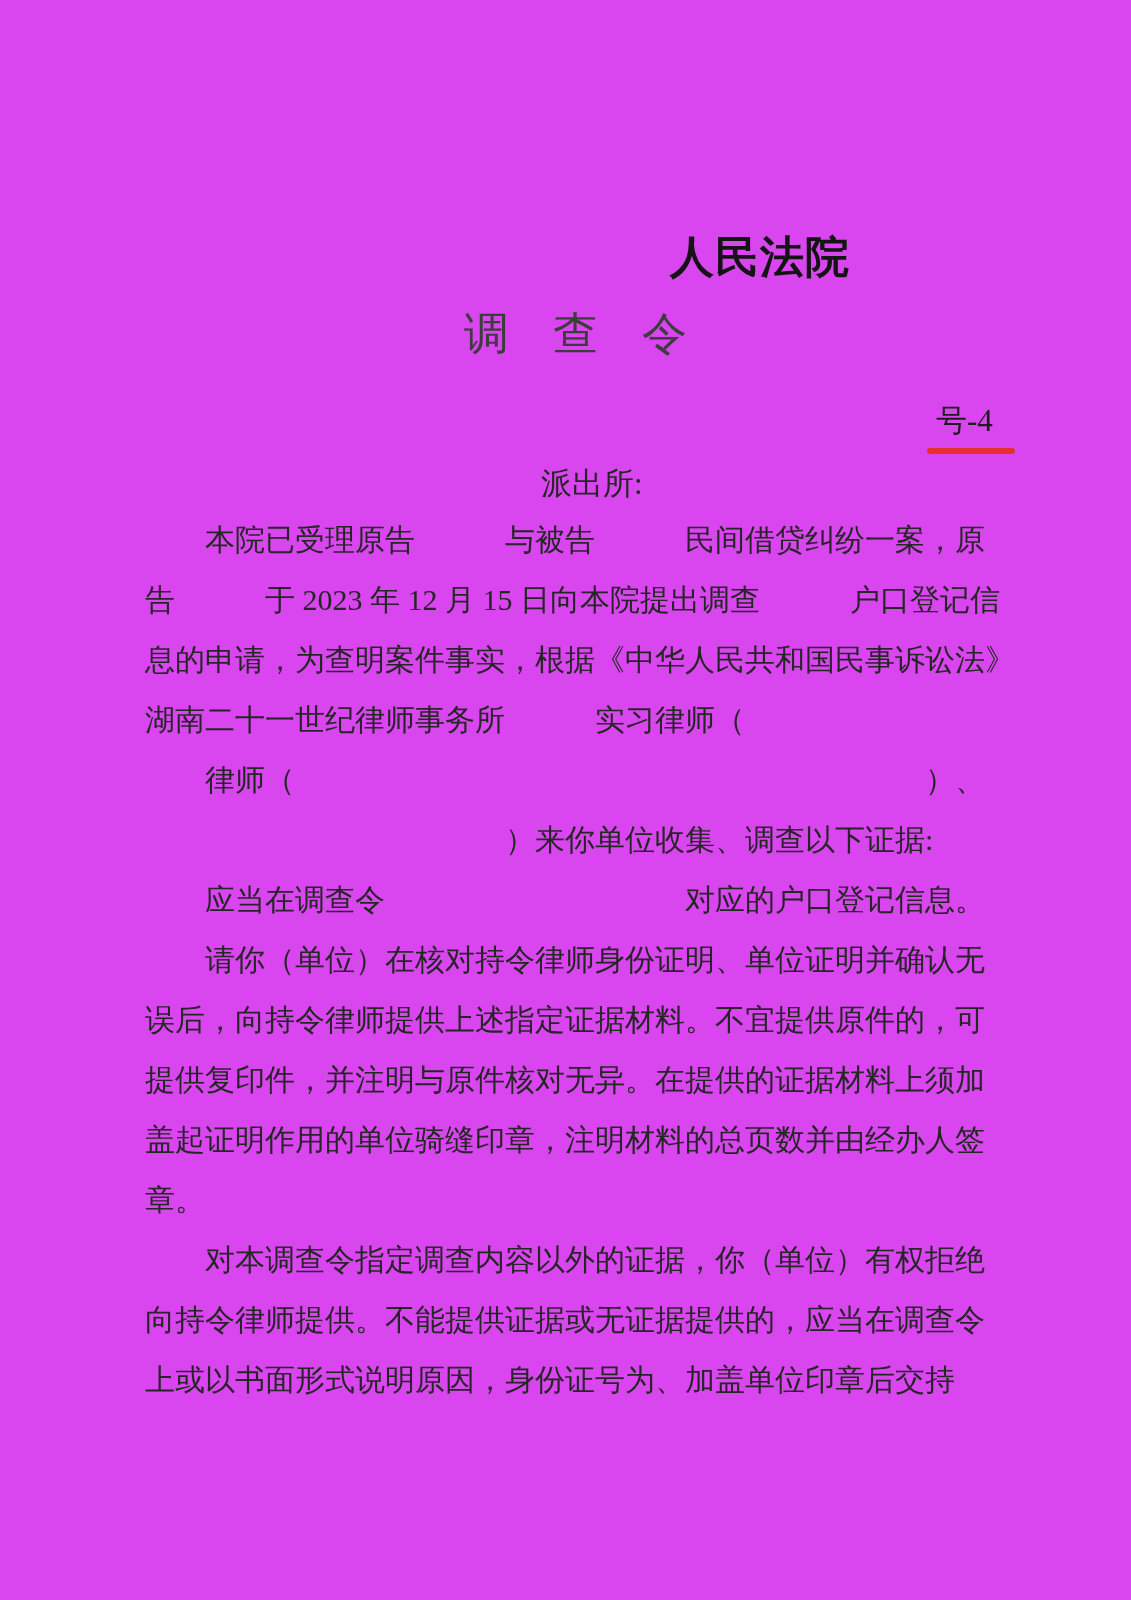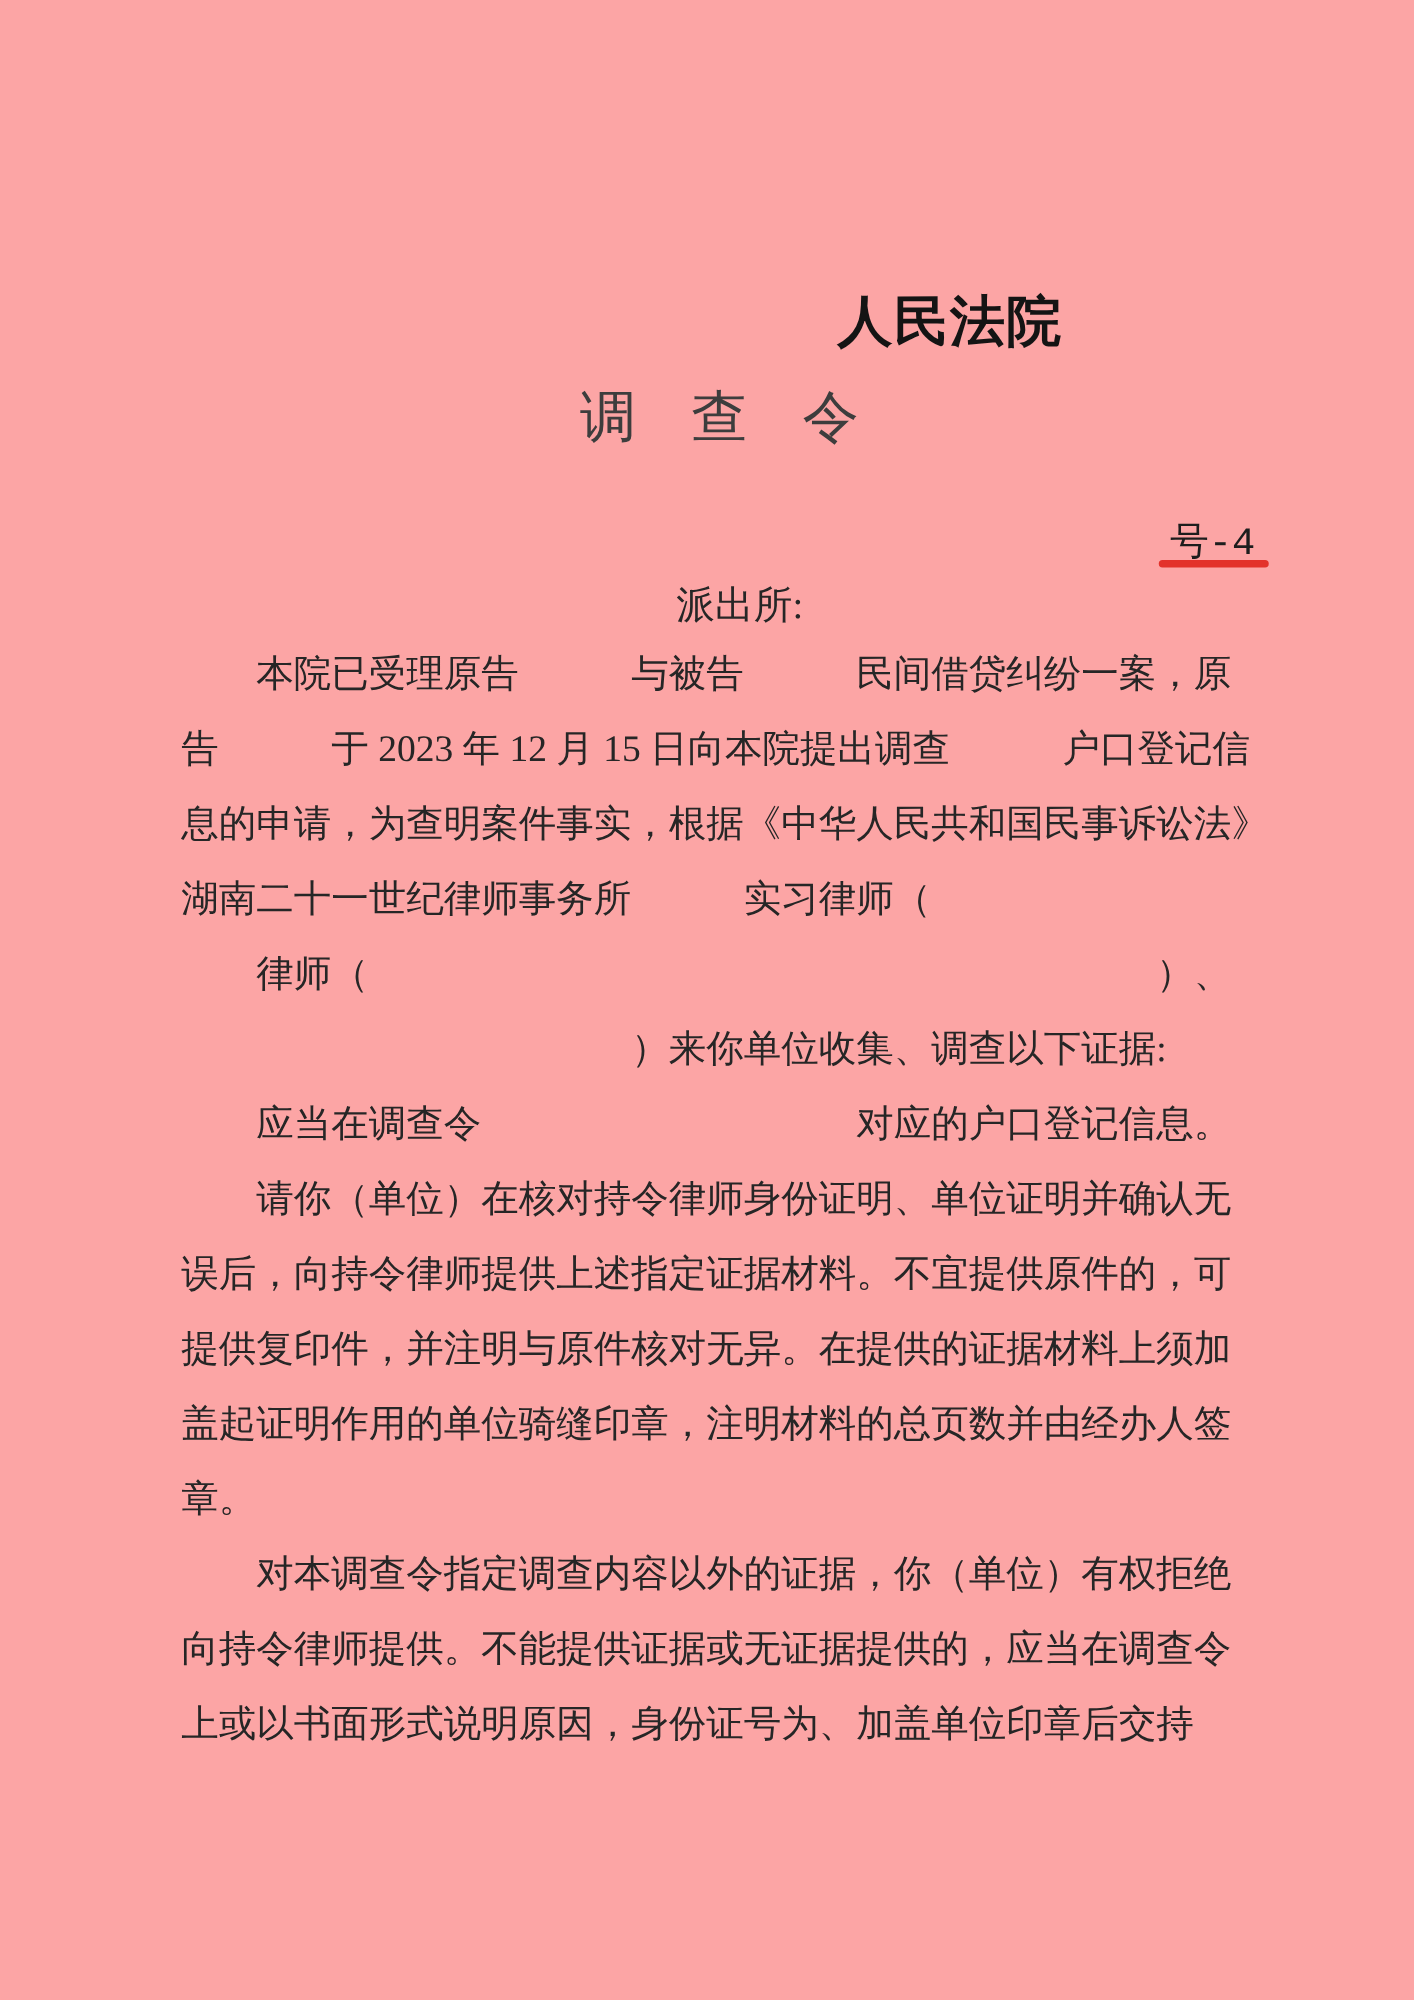--- a/index.html
+++ b/index.html
@@ -4,21 +4,21 @@
 <style>
   html, body {
     margin: 0;
     padding: 0;
     background: #ffffff;
   }
   .page {
     position: relative;
     width: 1131px;
     height: 1600px;
-    background: #fca5a5;
+    background: #d946ef;
     overflow: hidden;
     font-family: "Liberation Serif", "DejaVu Serif", serif;
     color: #262626;
   }
   .court-title {
     position: absolute;
     left: 670px;
     top: 228px;
     font-size: 44px;
     font-weight: 700;
@@ -32,25 +32,24 @@
     top: 304px;
     font-size: 45px;
     font-weight: 400;
     letter-spacing: 44px;
     color: #3d3d3d;
     white-space: pre;
   }
   .doc-number {
     position: absolute;
     left: 936px;
-    top: 412px;
+    top: 400px;
     font-size: 31px;
     color: #1d1d1d;
     white-space: pre;
-    font-family: Liberation Mono, monospace;
   }
   .red-underline {
     position: absolute;
     left: 927px;
     top: 448px;
     width: 88px;
     height: 6px;
     border-radius: 3px;
     background: #e3322b;
   }

